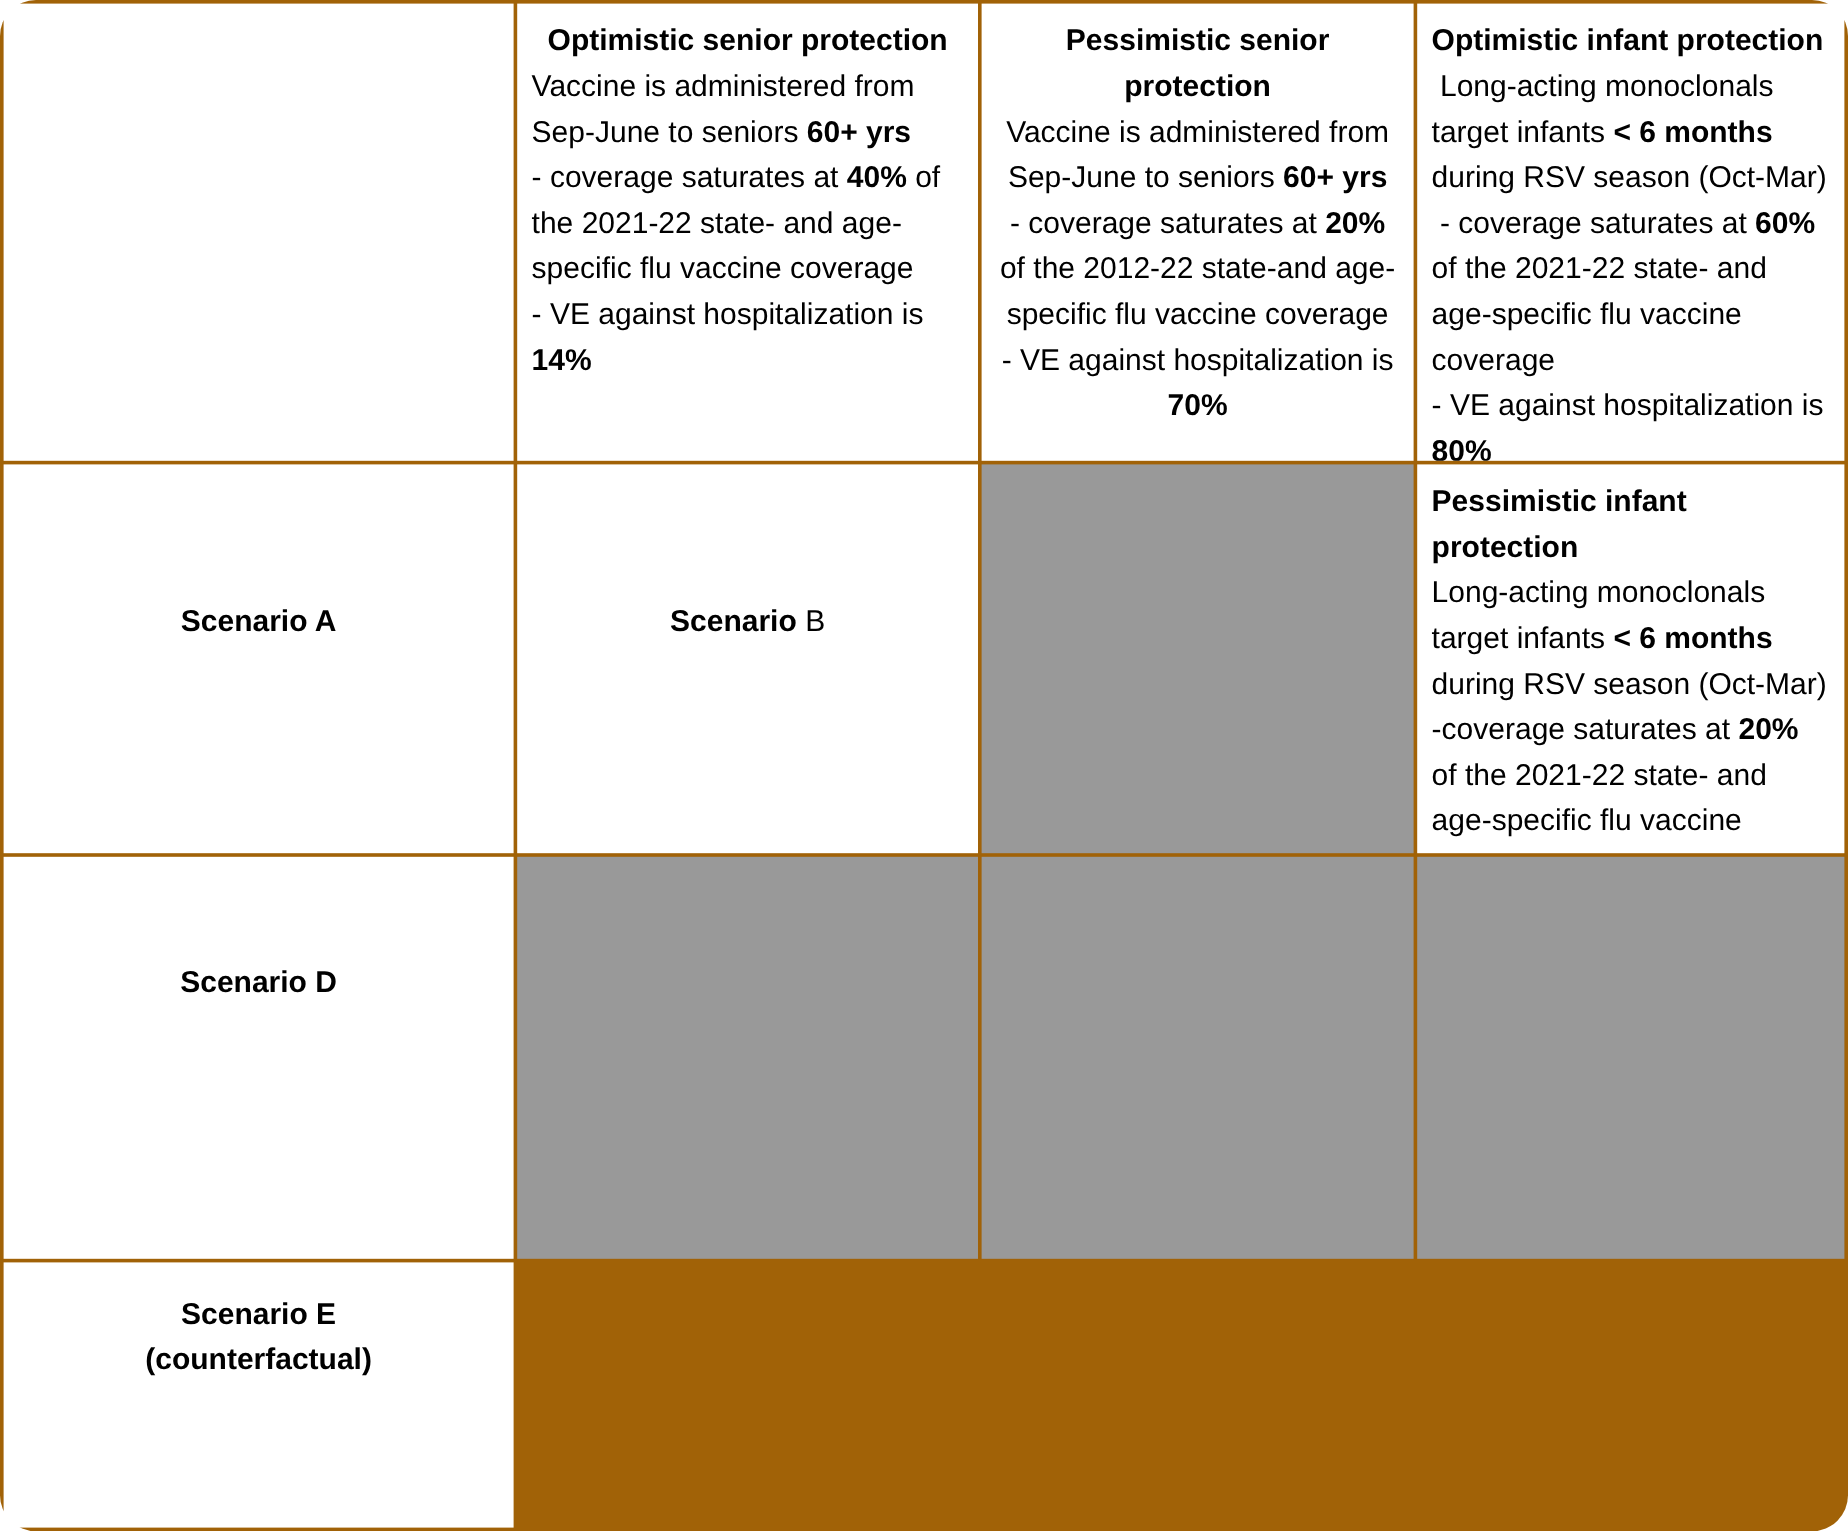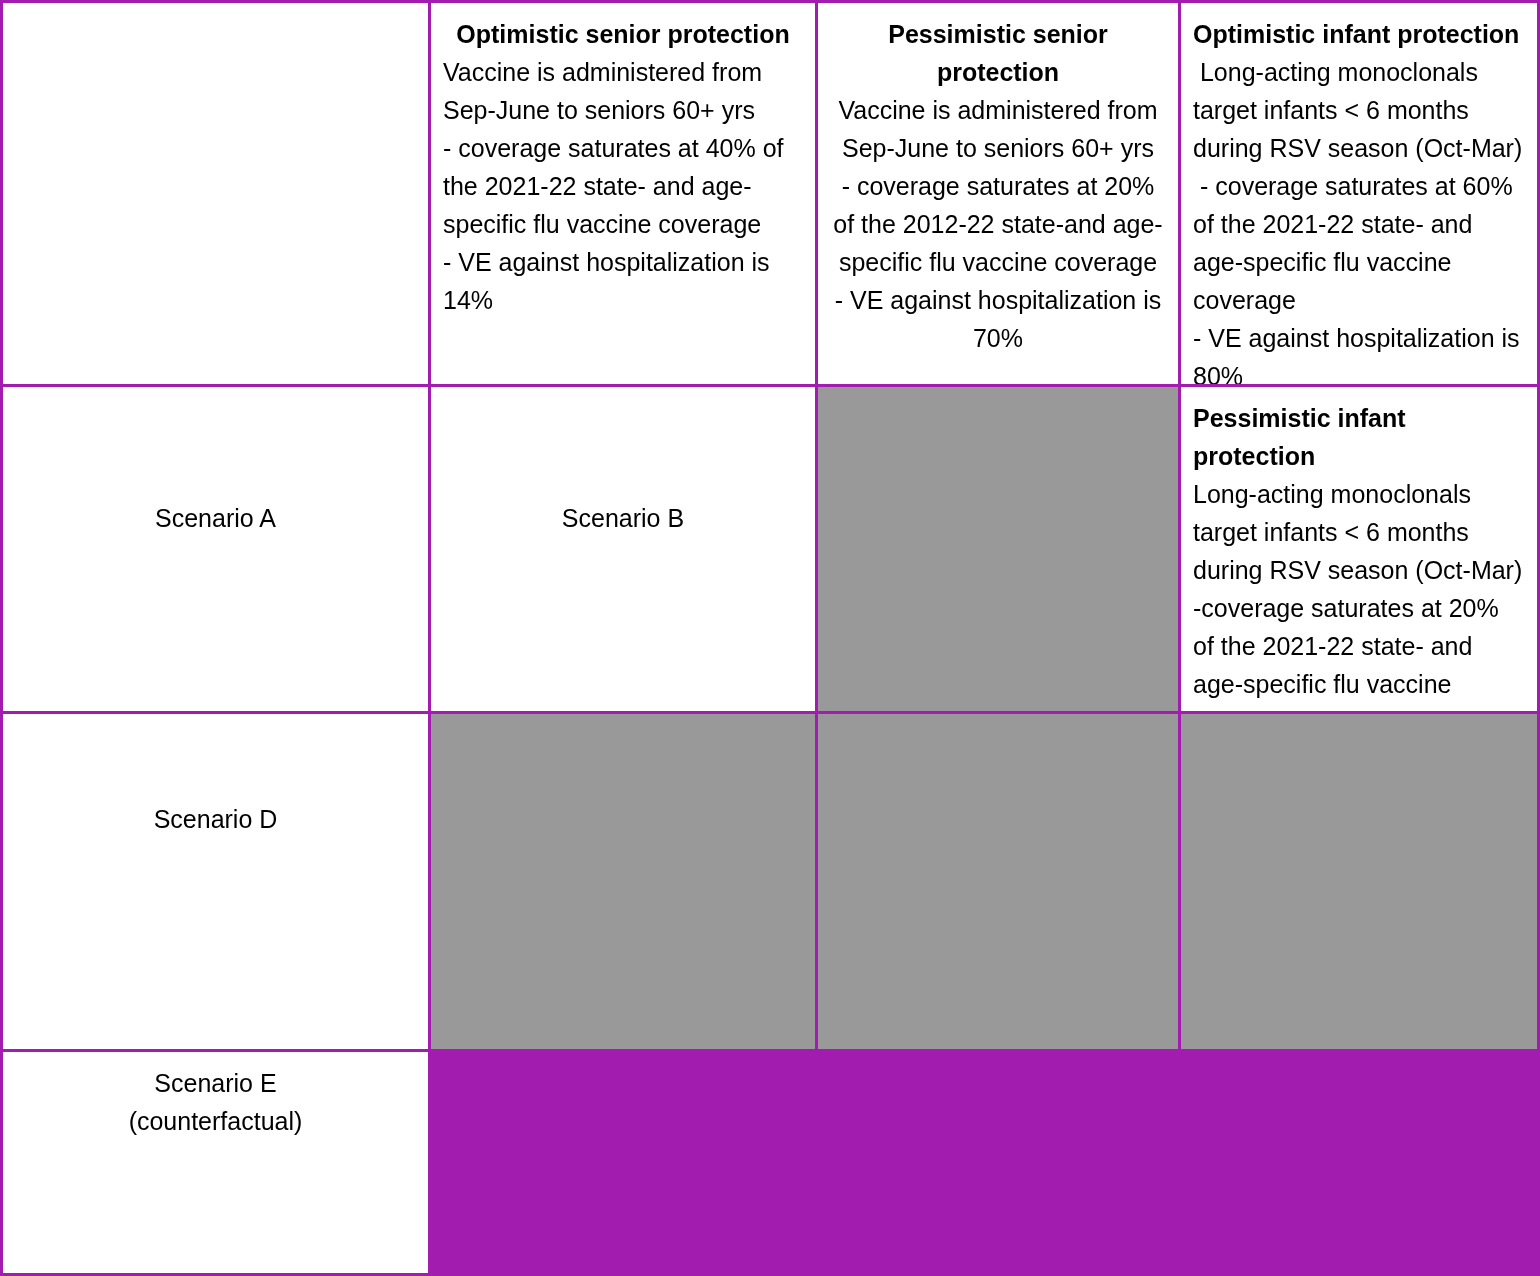--- a/index.html
+++ b/index.html
@@ -15,26 +15,27 @@
     font-family: "Liberation Sans", sans-serif;
     color: #000000;
   }
   
   .scenario-table {
     position: absolute;
     left: 0; top: 0;
     width: 1540px;
     height: 1276px;
     box-sizing: border-box;
-    background: #a21caf;
+    background: #a16207;
     display: grid;
     grid-template-columns: 425px 384px 360px 356px;
     grid-template-rows: 381px 324px 335px 221px;
     gap: 3px;
     padding: 3px;
+    border-radius: 30px;
   }
   .cell {
     background: #ffffff;
     box-sizing: border-box;
     overflow: hidden;
     padding: 12px 12px;
     font-size: 25px;
     line-height: 38px;
     font-weight: 400;
   }
@@ -42,22 +43,22 @@
   .title { font-weight: 700; }
   .t-center { text-align: center; }
   .t-left { text-align: left; }
   .body { white-space: pre-wrap; }
   .scenario {
     text-align: center;
     white-space: pre-wrap;
   }
   .scenario.row-1 { padding-top: 112px; text-align: center; }
   .scenario.row-2 { padding-top: 86px; }
-  .scenario.row-3 { padding-top: 12px; }
-  .rich b, .rich .b { font-weight: 400; }
+  .scenario.row-3 { padding-top: 24px; }
+  .rich b, .rich .b { font-weight: 700; }
 </style>
 </head>
 <body>
 
 <div class="page">
   <div class="scenario-table">
 
     <div class="cell"></div>
 
     <div class="cell">

